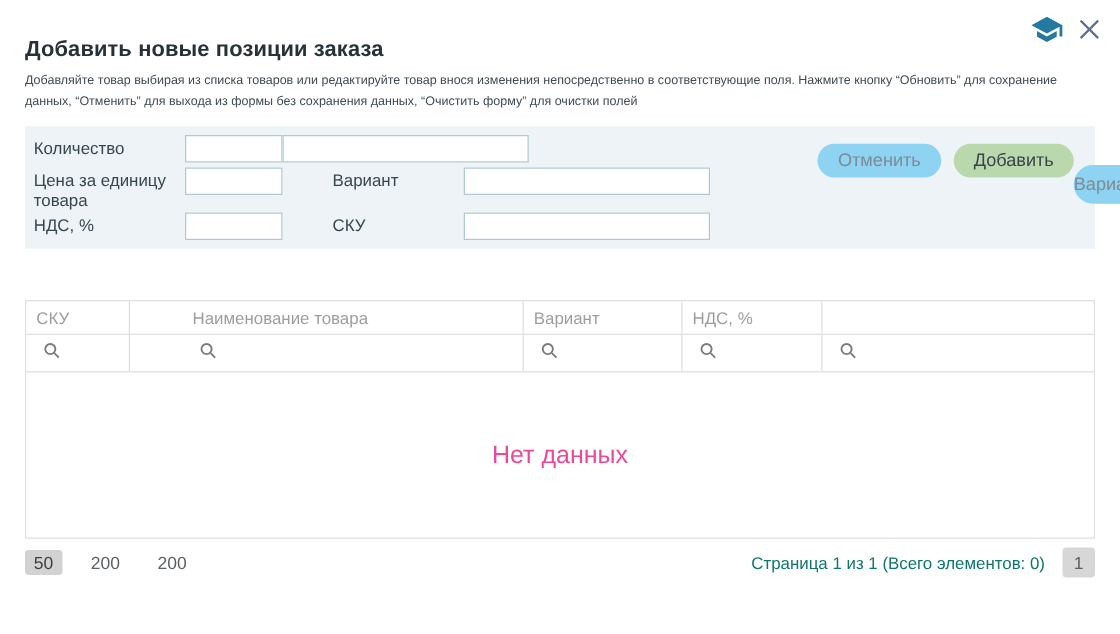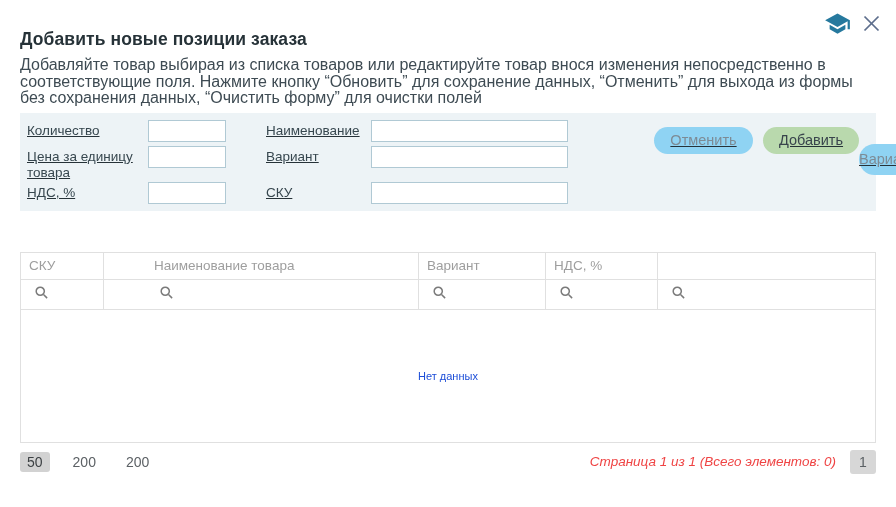--- a/index.html
+++ b/index.html
@@ -23,35 +23,34 @@
   
   .title {
     padding-top: 29px;
     font-size: 17.5px;
     font-weight: bold;
     color: #263238;
     letter-spacing: 0.1px;
   }
   .description {
     margin-top: 7px;
-    font-size: 16px;
+    font-size: 10px;
     line-height: 16.5px;
     color: #3e4b53;
     max-width: 858px;
   }
 
   
   .form-panel {
-    margin-top: 6px;
+    margin-top: 11px;
     background: #edf3f6;
     padding: 7px 8px 7px 7px;
     display: flex;
     justify-content: space-between;
     min-height: 98px;
-    text-decoration: underline;
   }
   .form-grid { display: flex; flex-direction: column; }
   .form-row { display: flex; align-items: flex-start; }
   .form-row.r1 { margin-bottom: 4px; }
   .form-row.r2 { margin-bottom: 0; min-height: 36px; }
   .f-label {
     font-size: 13.5px; color: #37474f; line-height: 16px;
     padding-top: 3px;
   }
   .f-label.c1 { width: 121px; }
@@ -89,37 +88,37 @@
     display: flex; align-items: center; padding-left: 13px;
     border-right: 1px solid #e0e0e0; cursor: pointer;
   }
   .c-sku  { width: 83px; }
   .c-name { width: 273px; margin-left: 42px; }
   .c-var  { width: 127px; }
   .c-vat  { width: 112px; }
   .c-cat  { flex: 1; border-right: none !important; }
   .tbody-empty {
     height: 132px; display: flex; align-items: center; justify-content: center;
-    color: #1d4ed8; font-size: 11px;
+    color: #ec4899; font-size: 20px;
   }
 
   
   .pagination {
     margin-top: 7px; display: flex; align-items: center; justify-content: space-between;
     height: 24px;
   }
   .page-sizes { display: flex; align-items: center; gap: 16px; }
   .psize {
     border: none; background: transparent; color: #5c6165; font-size: 14px;
     padding: 2px 7px; border-radius: 3px; cursor: pointer;
     font-family: "Liberation Sans", sans-serif;
   }
   .psize.selected { background: #d2d2d2; color: #3c4043; }
   .page-right { display: flex; align-items: center; gap: 14px; }
-  .page-info { color: #ef4444; font-size: 13.5px; font-style: italic; }
+  .page-info { color: #0f766e; font-size: 13.5px; }
   .page-num {
     border: none; background: #d7d7d7; color: #5c6165; font-size: 14px;
     width: 26px; height: 24px; border-radius: 3px; cursor: pointer;
     font-family: "Liberation Sans", sans-serif;
   }
 </style>
 </head>
 <body>
 
 <div class="dialog">
@@ -143,21 +142,20 @@
   </div>
 
   <div class="title">Добавить новые позиции заказа</div>
   <div class="description">Добавляйте товар выбирая из списка товаров или редактируйте товар внося изменения непосредственно в соответствующие поля. Нажмите кнопку “Обновить” для сохранение данных, “Отменить” для выхода из формы без сохранения данных, “Очистить форму” для очистки полей</div>
 
   <div class="form-panel">
     <div class="form-grid">
       <div class="form-row r1">
         <span class="f-label c1">Количество</span>
         <input class="f-input small" type="text" value="" style="">
-        <span class="f-label c2">Наименование</span>
         <input class="f-input wide" type="text" value="" style="">
       </div>
       <div class="form-row r2">
         <span class="f-label c1">Цена за единицу товара</span>
         <input class="f-input small" type="text" value="" style="">
         <span class="f-label c2">Вариант</span>
         <input class="f-input wide" type="text" value="" style="">
       </div>
       <div class="form-row r3">
         <span class="f-label c1">НДС, %</span>

